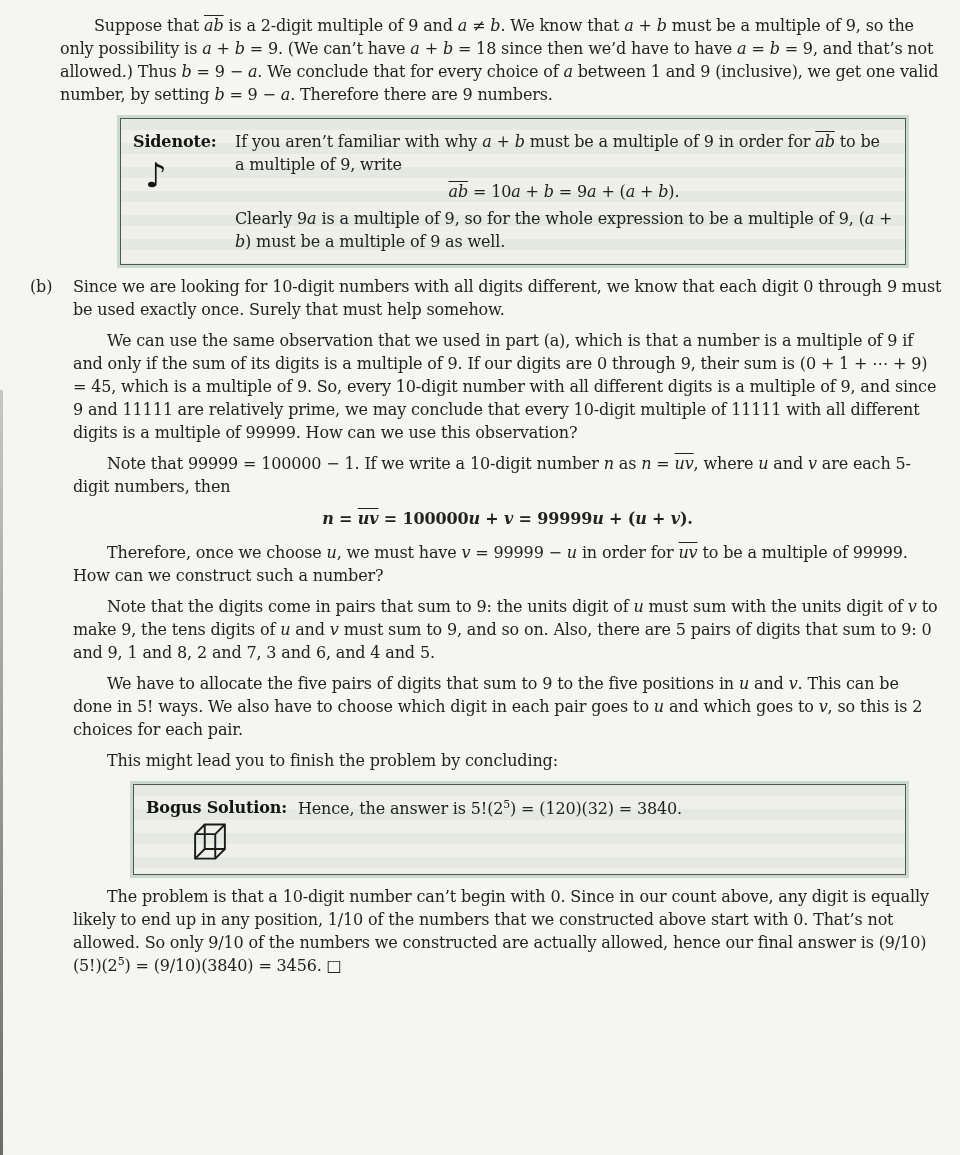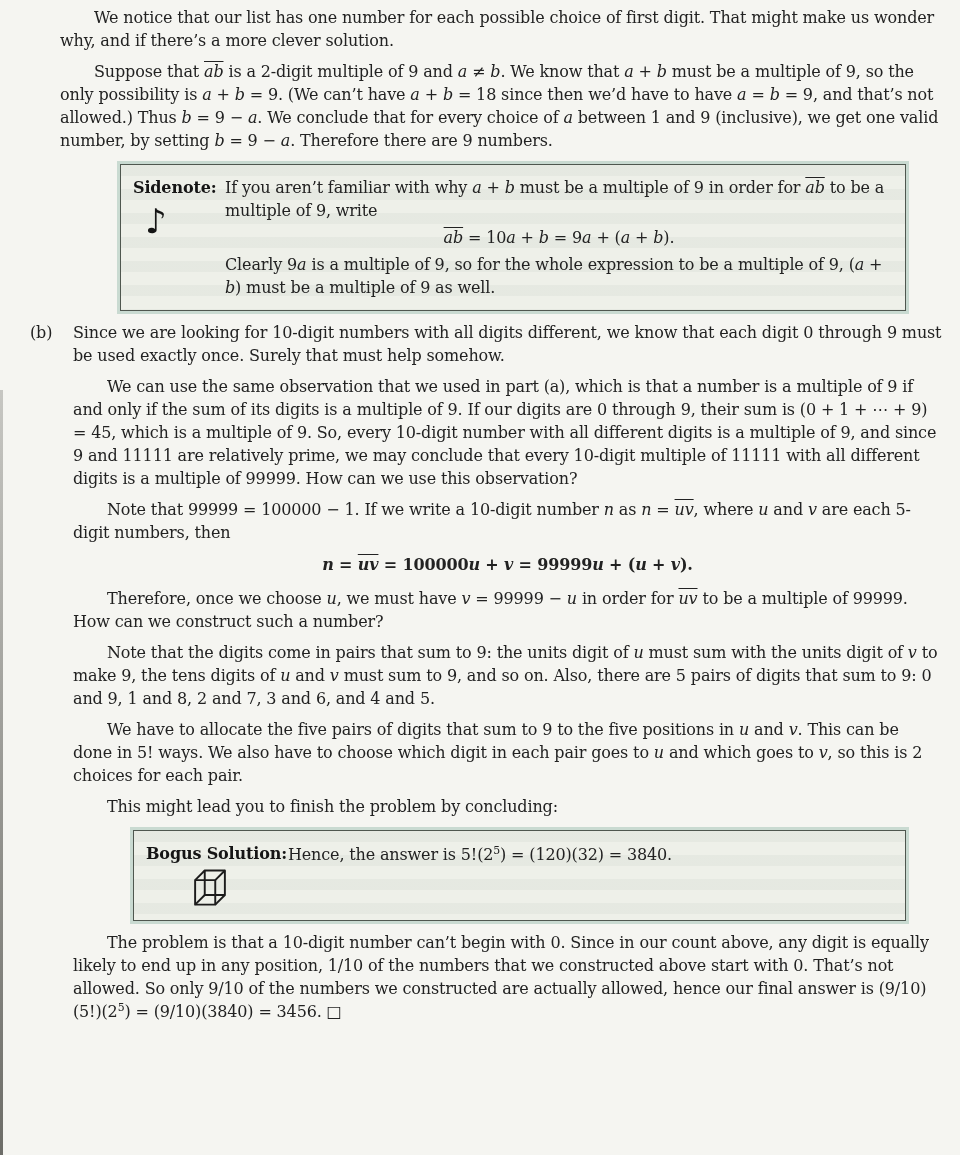--- a/index.html
+++ b/index.html
@@ -29,21 +29,21 @@
   i{font-style:italic;}
   sup{font-size:68%;line-height:0;}
   .ov{text-decoration:overline;}
   .intro{margin-left:30px;}
   .partb{display:flex;gap:11px;margin-top:10px;}
   .marker{flex:0 0 32px;}
   .partb-content{flex:1;min-width:0;}
   .equation{text-align:center;text-indent:0;margin:9px 0 11px;font-weight:bold;}
   
   .note-box{
-    display:flex;
+    display:flex;gap:10px;
     margin:12px 36px 10px 60px;
     border:1px solid #4f574f;
     box-shadow:0 0 0 3px #c9dad1;
     background:
       repeating-linear-gradient(180deg, rgba(120,140,128,0.07) 0 11px, rgba(0,0,0,0) 11px 24px),
       #eef0e9;
     padding:11px 12px 11px 12px;
     box-sizing:border-box;
   }
   .sidenote .box-side{flex:0 0 92px;}
@@ -59,21 +59,20 @@
   }
   .cube-icon{margin:2px 0 0 46px;display:block;}
   .bogus .box-content{padding-top:1px;}
 </style>
 </head>
 <body>
 
 <div class="page">
 
   <div class="intro">
-    <p class="para first indent">We notice that our list has one number for each possible choice of first digit. That might make us wonder why, and if there’s a more clever solution.</p>
     <p class="para indent">Suppose that <span class="ov"><i>ab</i></span> is a 2-digit multiple of 9 and <i>a</i> ≠ <i>b</i>. We know that <i>a</i> + <i>b</i> must be a multiple of 9, so the only possibility is <i>a</i> + <i>b</i> = 9. (We can’t have <i>a</i> + <i>b</i> = 18 since then we’d have to have <i>a</i> = <i>b</i> = 9, and that’s not allowed.) Thus <i>b</i> = 9 − <i>a</i>. We conclude that for every choice of <i>a</i> between 1 and 9 (inclusive), we get one valid number, by setting <i>b</i> = 9 − <i>a</i>. Therefore there are 9 numbers.</p>
 
     <div class="note-box sidenote">
       <div class="box-side">
         <span class="box-label">Sidenote:</span>
         <span class="note-glyph">♪</span>
       </div>
       <div class="box-content">
         <p>If you aren’t familiar with why <i>a</i> + <i>b</i> must be a multiple of 9 in order for <span class="ov"><i>ab</i></span> to be a multiple of 9, write</p>
         <p class="eq"><span class="ov"><i>ab</i></span> = 10<i>a</i> + <i>b</i> = 9<i>a</i> + (<i>a</i> + <i>b</i>).</p>

